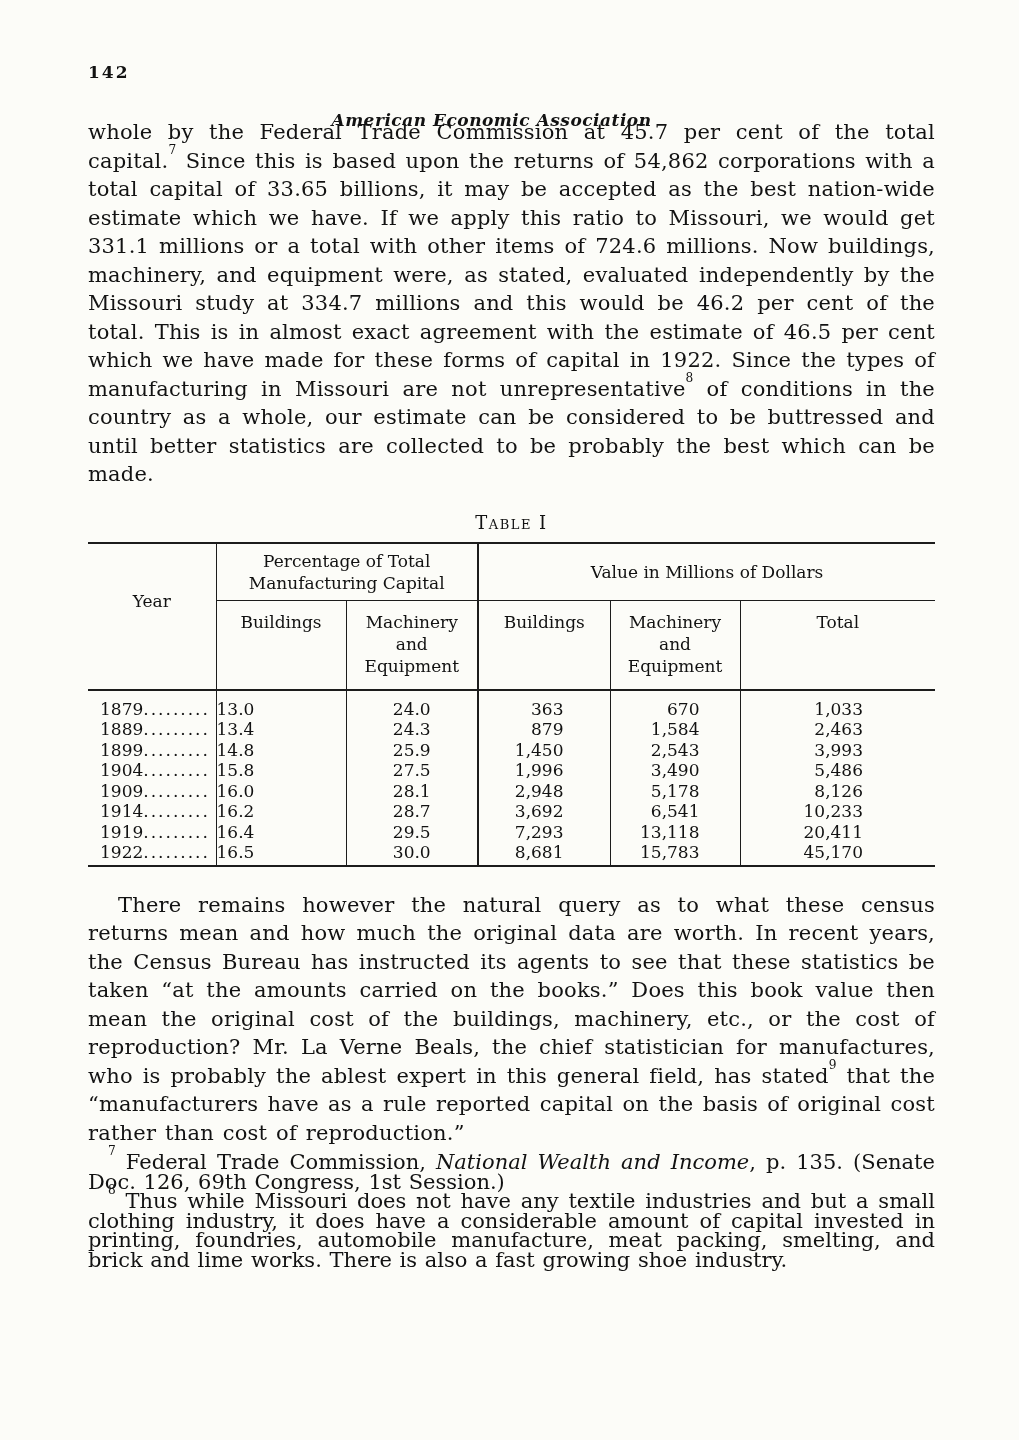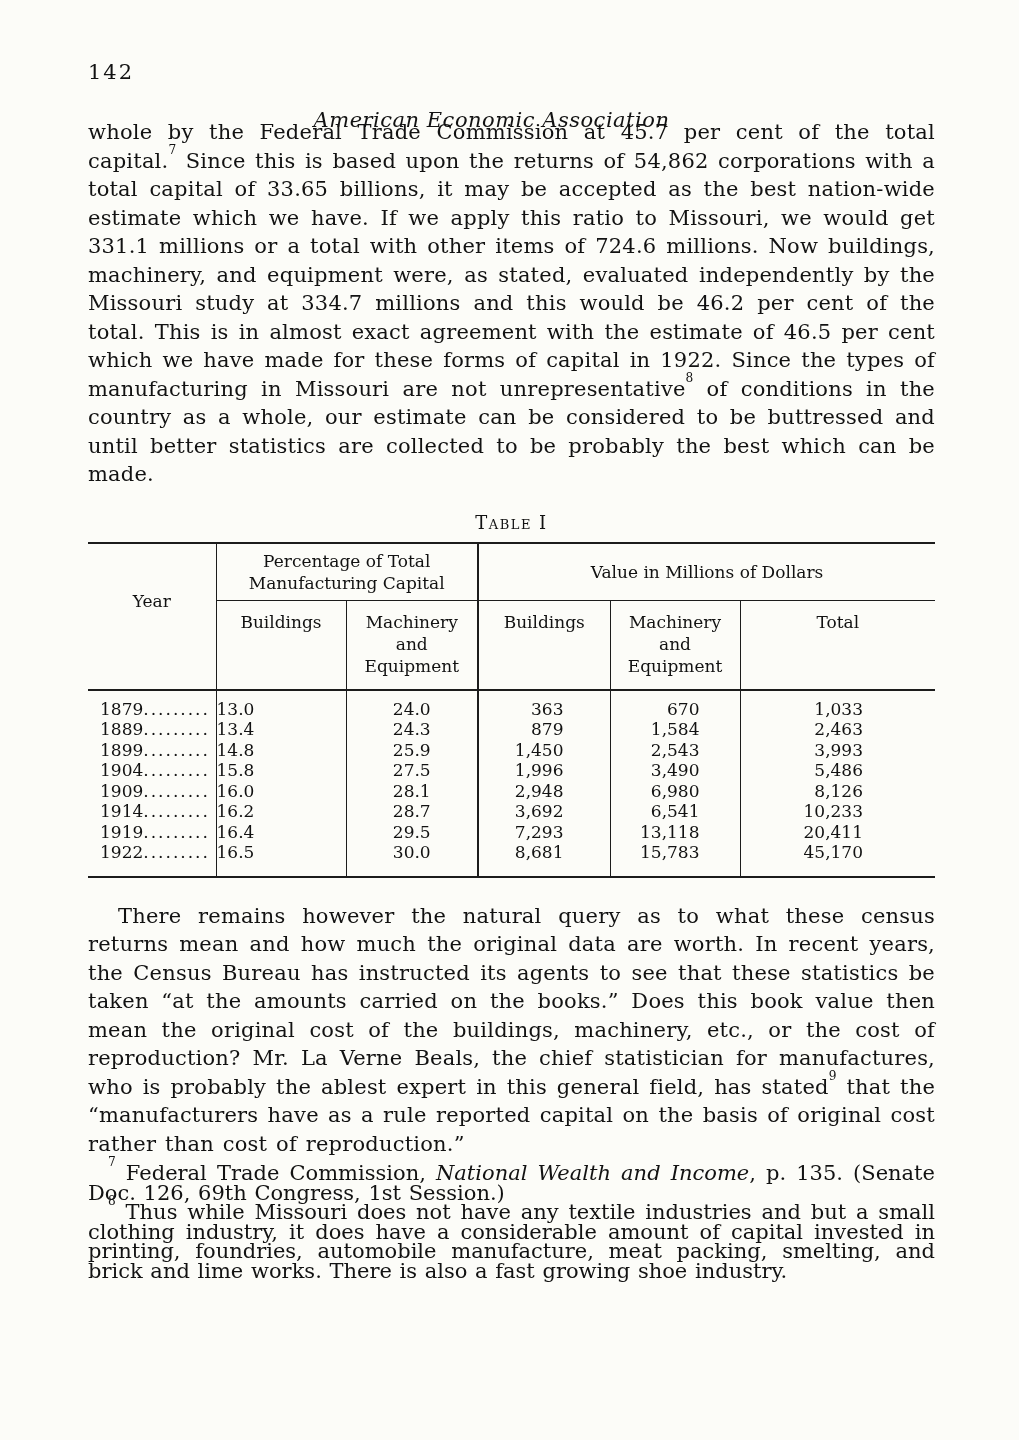--- a/index.html
+++ b/index.html
@@ -15,22 +15,23 @@
     background: #fcfcf8;
     color: #121212;
     font-family: "DejaVu Serif", "Liberation Serif", serif;
     padding: 58px 84px 0 88px;
     overflow: hidden;
   }
   
   .running-header {
     position: relative;
     height: 28px;
-    font-size: 21px;
+    font-size: 17px;
     line-height: 28px;
+    font-weight: bold;
   }
   .page-num {
     position: absolute;
     left: 0;
     top: 0;
     letter-spacing: 2px;
   }
   .journal {
     position: absolute;
     left: 0;
@@ -124,21 +125,21 @@
   tr.subhead th.s2 { border-right: 2px solid #1c1c1c; padding-left: 16px; padding-right: 16px; }
   tr.subhead th.s3 { border-right: 1px solid #1c1c1c; }
   tr.subhead th.s4 { border-right: 1px solid #1c1c1c; padding-left: 15px; padding-right: 15px; }
   tbody td {
     padding: 0;
     height: 20.5px;
     line-height: 20.5px;
     font-size: 17px;
   }
   tbody tr:first-child td { padding-top: 8px; }
-  tbody tr:last-child td  { padding-bottom: 13px; }
+  tbody tr:last-child td  { padding-bottom: 2px; }
   td.c-year { border-right: 1px solid #1c1c1c; text-align: left; padding-left: 12px; }
   td.c-pb   { border-right: 1px solid #1c1c1c; text-align: left; }
   td.c-pm   { border-right: 2px solid #1c1c1c; text-align: center; }
   td.c-vb   { border-right: 1px solid #1c1c1c; text-align: right; padding-right: 46px; }
   td.c-vm   { border-right: 1px solid #1c1c1c; text-align: right; padding-right: 40px; }
   td.c-vt   { text-align: right; padding-right: 72px; }
   .leader { letter-spacing: 2px; }
   
   .footnotes {
     margin-top: 6px;
@@ -222,21 +223,21 @@
           <td class="c-pm">27.5</td>
           <td class="c-vb">1,996</td>
           <td class="c-vm">3,490</td>
           <td class="c-vt">5,486</td>
         </tr>
         <tr>
           <td class="c-year"><span>1909</span><span class="leader">.........</span></td>
           <td class="c-pb">16.0</td>
           <td class="c-pm">28.1</td>
           <td class="c-vb">2,948</td>
-          <td class="c-vm">6,980</td>
+          <td class="c-vm">5,178</td>
           <td class="c-vt">8,126</td>
         </tr>
         <tr>
           <td class="c-year"><span>1914</span><span class="leader">.........</span></td>
           <td class="c-pb">16.2</td>
           <td class="c-pm">28.7</td>
           <td class="c-vb">3,692</td>
           <td class="c-vm">6,541</td>
           <td class="c-vt">10,233</td>
         </tr>

